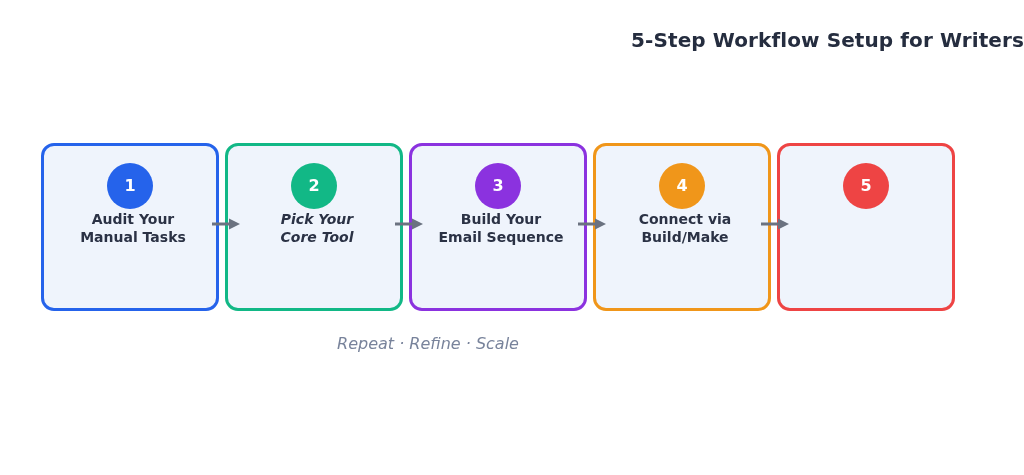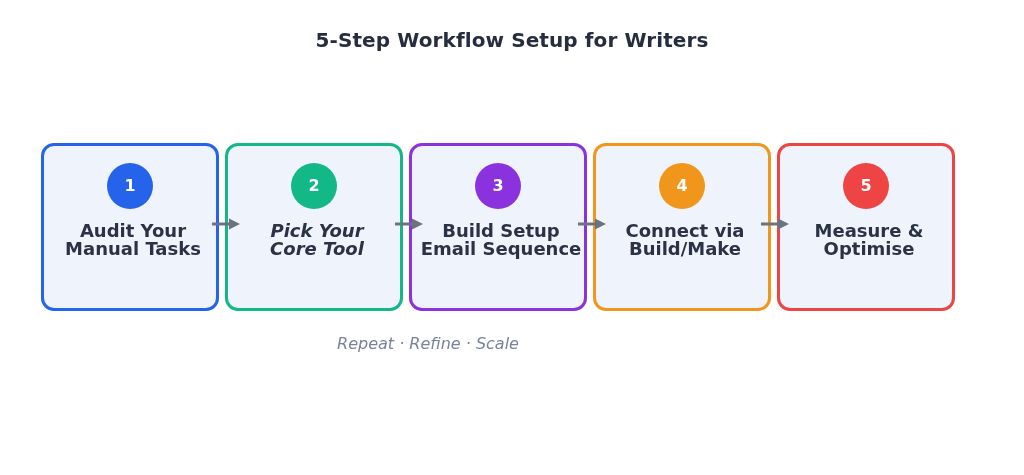--- a/index.html
+++ b/index.html
@@ -19,21 +19,21 @@
     position: absolute;
     inset: 0;
   }
 
   
   .page-title {
     position: absolute;
     top: 28px;
     left: 0;
     width: 1024px;
-    text-align: center;
+    text-align: right;
     font-size: 20px;
     font-weight: bold;
     color: #252d3f;
     letter-spacing: 0.1px;
     white-space: nowrap;
   }
 
   
   .steps-row {
     position: absolute;
@@ -73,25 +73,25 @@
     font-size: 16px;
     font-weight: bold;
     display: flex;
     align-items: center;
     justify-content: center;
     line-height: 1;
   }
 
   .step-label {
     position: absolute;
-    top: 76px;
+    top: 64px;
     left: 6px;
     width: 166px;
     text-align: center;
-    font-size: 18px;
+    font-size: 14px;
     font-weight: bold;
     color: #2b3245;
     line-height: 18px;
     white-space: pre-line;
   }
 
   
   .connector {
     position: absolute;
     top: 217px;
@@ -130,34 +130,32 @@
     </div>
 
     <div class="step-card" style="border-color: rgb(18, 184, 134); background: rgb(239, 244, 252);">
       <div class="step-badge" style="background: rgb(18, 184, 134);">2</div>
       <div class="step-label" style="color: rgb(43, 50, 69); font-style: italic;">Pick Your
 Core Tool</div>
     </div>
 
     <div class="step-card" style="border-color: rgb(139, 50, 223); background: rgb(239, 244, 252);">
       <div class="step-badge" style="background: rgb(139, 50, 223);">3</div>
-      <div class="step-label" style="color: rgb(43, 50, 69);">Build Setup
+      <div class="step-label" style="color: rgb(43, 50, 69);">Build Your
 Email Sequence</div>
     </div>
 
     <div class="step-card" style="border-color: rgb(240, 150, 26); background: rgb(239, 244, 252);">
       <div class="step-badge" style="background: rgb(240, 150, 26);">4</div>
       <div class="step-label" style="color: rgb(43, 50, 69);">Connect via
 Build/Make</div>
     </div>
 
     <div class="step-card" style="border-color: rgb(238, 68, 68); background: rgb(239, 244, 252);">
       <div class="step-badge" style="background: rgb(238, 68, 68);">5</div>
-      <div class="step-label" style="color: rgb(43, 50, 69);">Measure &amp;
-Optimise</div>
     </div>
 
   </div>
 
   <div class="connector" style="left:211px;">
     <svg width="30" height="14" viewBox="0 0 30 14">
       <line x1="1" y1="7" x2="20" y2="7" stroke="#6b7280" stroke-width="3"></line>
       <polygon points="18,1.5 29,7 18,12.5" fill="#6b7280"></polygon>
     </svg>
   </div>

